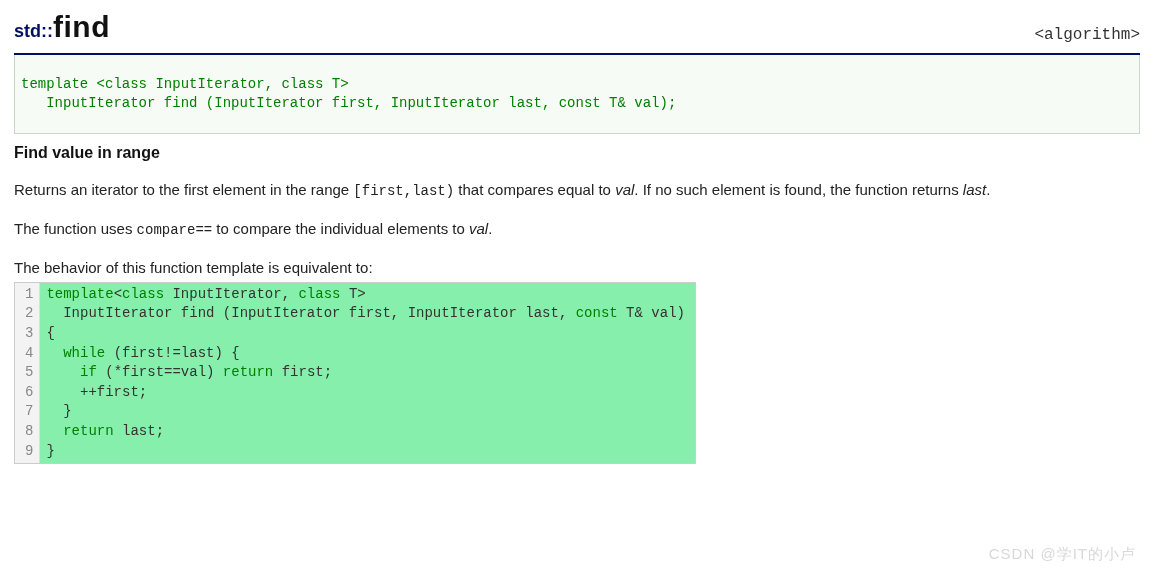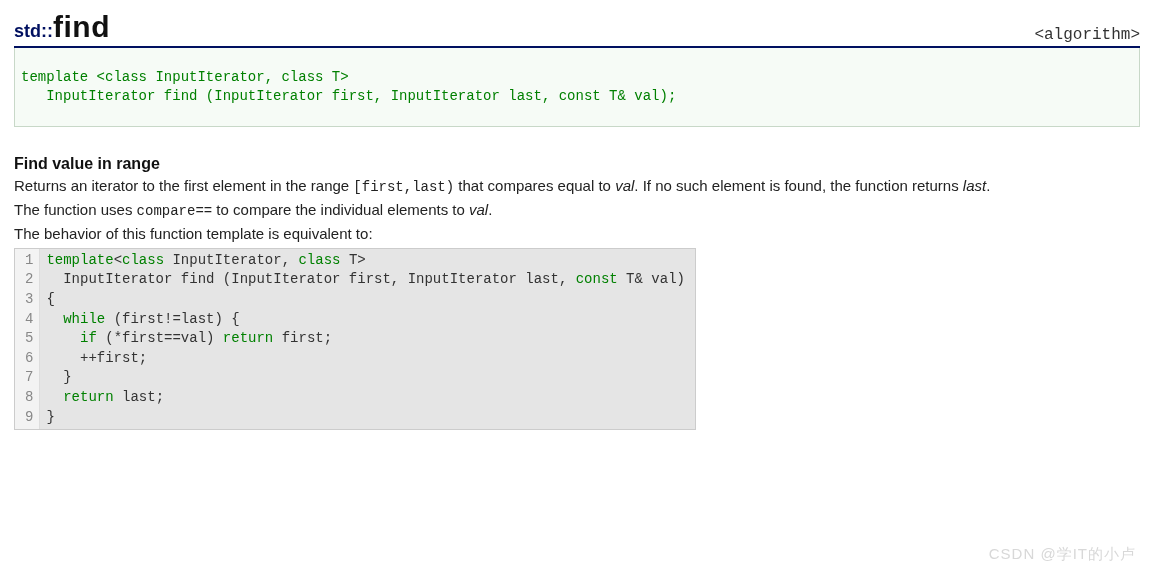--- a/index.html
+++ b/index.html
@@ -10,21 +10,21 @@
     font-size: 14px;
     color: #333;
     background: #fff;
     width: 1154px;
   }
   .header-row {
     display: flex;
     justify-content: space-between;
     align-items: flex-end;
     border-bottom: 2px solid #001060;
-    padding-bottom: 2px;
+    padding-bottom: 9px;
   }
   .left-head { }
   .subtitle { font-size: 14px; color: #222; }
   .ns { font-weight: bold; color: #001060; font-size: 18px; vertical-align: baseline; }
   .bigname { font-weight: bold; font-size: 30px; color: #111; letter-spacing: 0.5px; }
   .alg { font-family: "Courier New", monospace; color: #333; font-size: 16px; }
   .sig-box {
     background: #f6fbf6;
     border: 1px solid #c8d8c8;
     border-top: none;
@@ -32,27 +32,27 @@
     font-family: "Courier New", monospace;
     font-size: 14px;
     line-height: 1.35;
     white-space: pre;
     overflow-x: auto;
   }
   .kw { color: #008000; }
   .section-title {
     font-weight: bold;
     font-size: 16px;
-    margin-top: 28px;
+    margin-top: 10px;
     color: #111;
   }
   .body-text {
     font-size: 15px;
     color: #222;
-    margin-top: 3px;
+    margin-top: 18px;
     line-height: 1.35;
   }
   .mono { font-family: "Courier New", monospace; font-size: 14px; }
   em.var { font-style: italic; }
   .code-block-wrap {
     display: inline-block;
     border: 1px solid #ccc;
     margin-top: 4px;
   }
   .code-block {
@@ -64,21 +64,21 @@
   .gutter {
     background: #f3f3f3;
     color: #888;
     text-align: right;
     padding: 2px 6px 2px 10px;
     user-select: none;
     border-right: 1px solid #ddd;
   }
   .gutter div { }
   .code-body {
-    background: #e5e5e5;
+    background: #86efac;
     padding: 2px 10px 2px 6px;
     min-width: 650px;
     white-space: pre;
   }
   .watermark {
     position: absolute;
     right: 18px;
     bottom: 8px;
     color: #d8d8d8;
     font-size: 15px;

